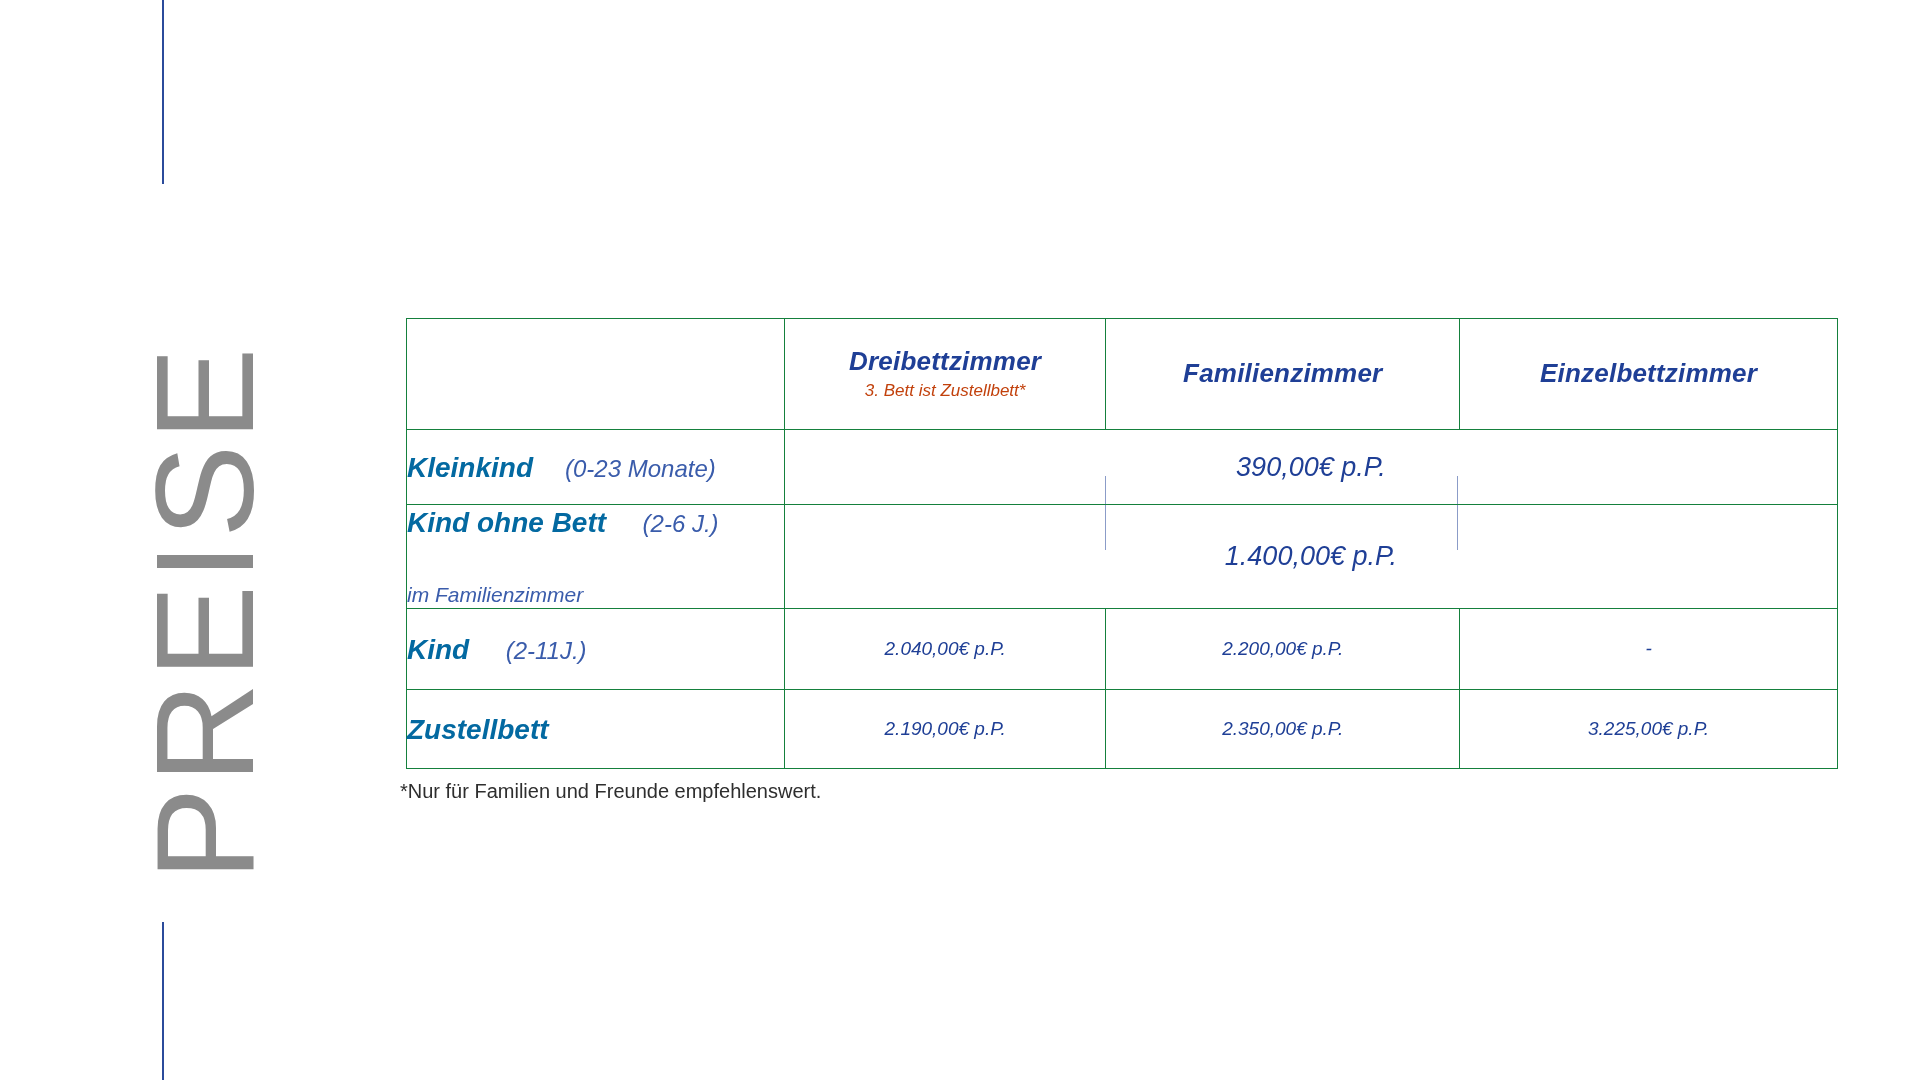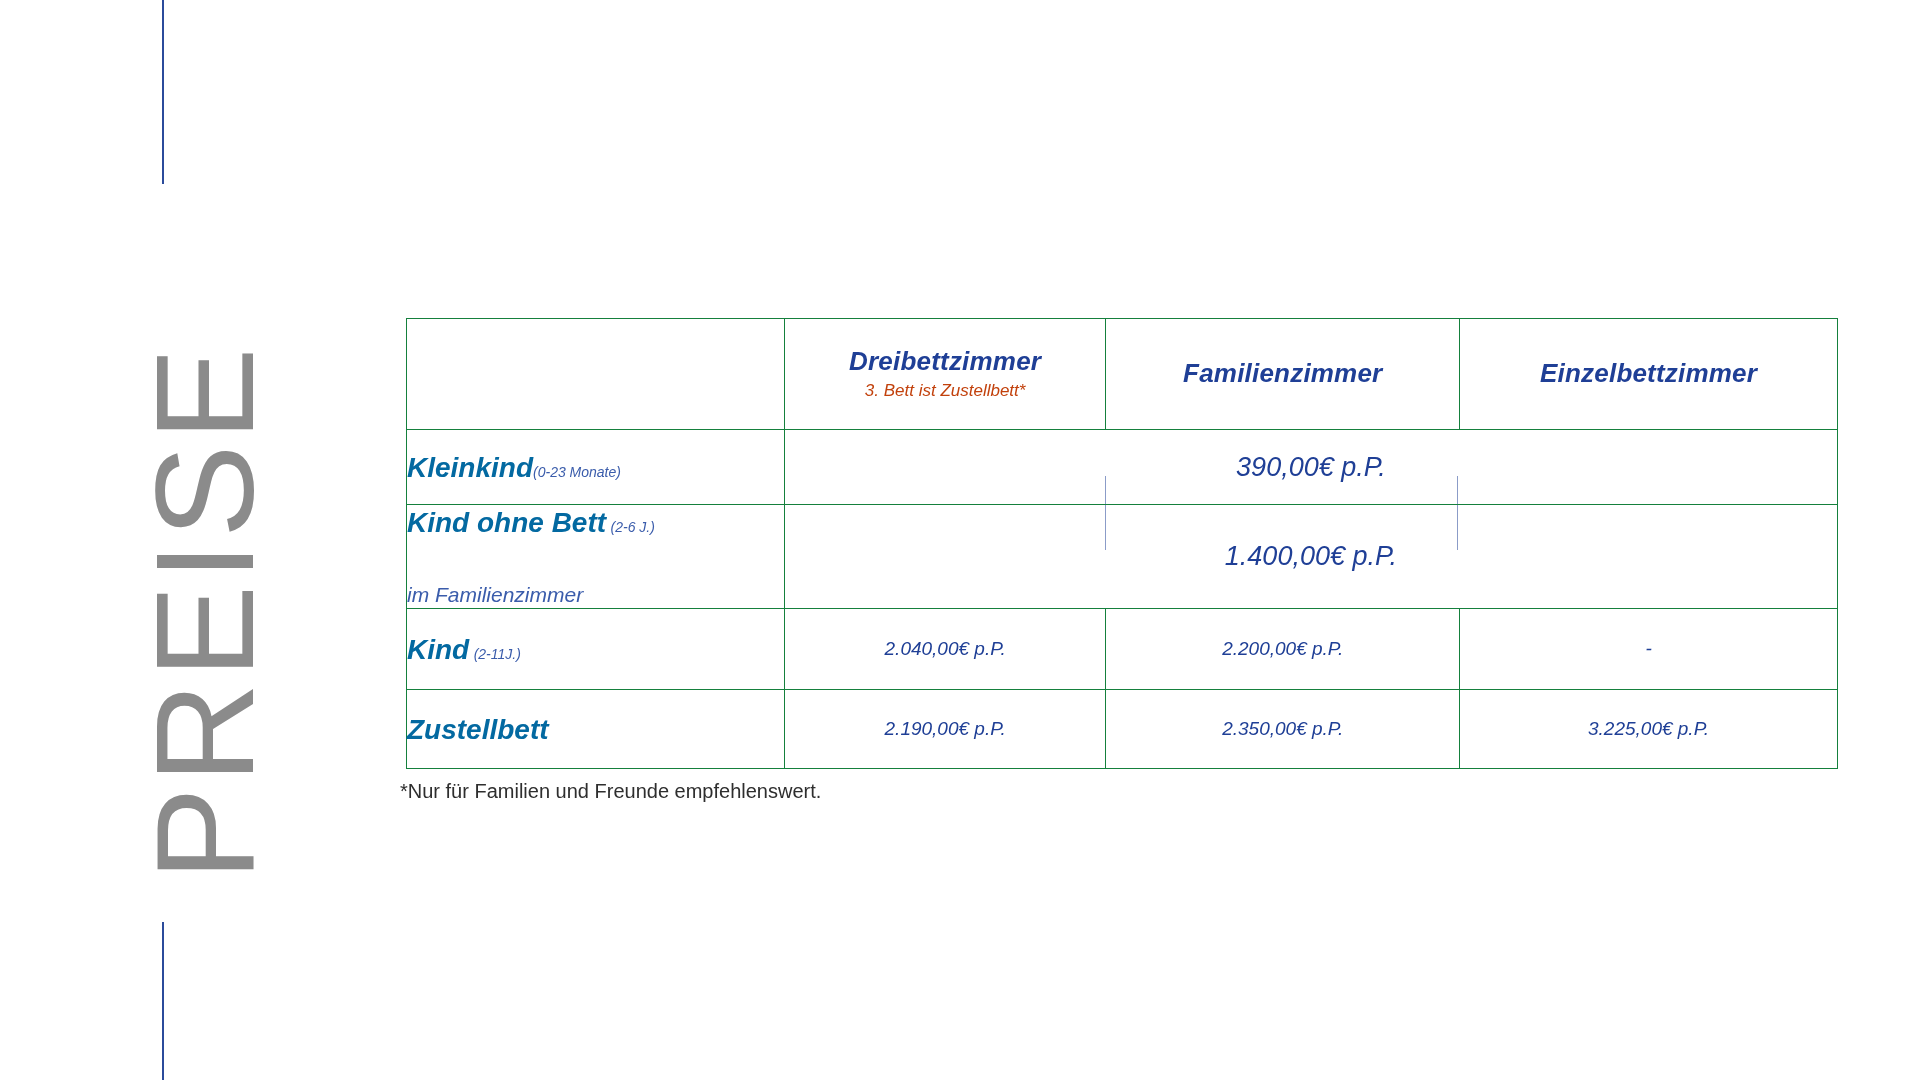--- a/index.html
+++ b/index.html
@@ -94,23 +94,24 @@
   .row-label {
     padding-left: 22px;
     line-height: 1.25;
   }
   .row-label .strong {
     font-size: 28px;
     font-weight: bold;
     color: #0369a1;
   }
   .row-label .light {
-    font-size: 14px;
+    font-size: 24px;
     font-weight: normal;
     color: #3a5cab;
+    margin-left: 32px;
   }
   .row-label .sub {
     display: block;
     font-size: 21px;
     font-weight: normal;
     color: #3a5cab;
     margin-top: 42px;
   }
 
   .val {

